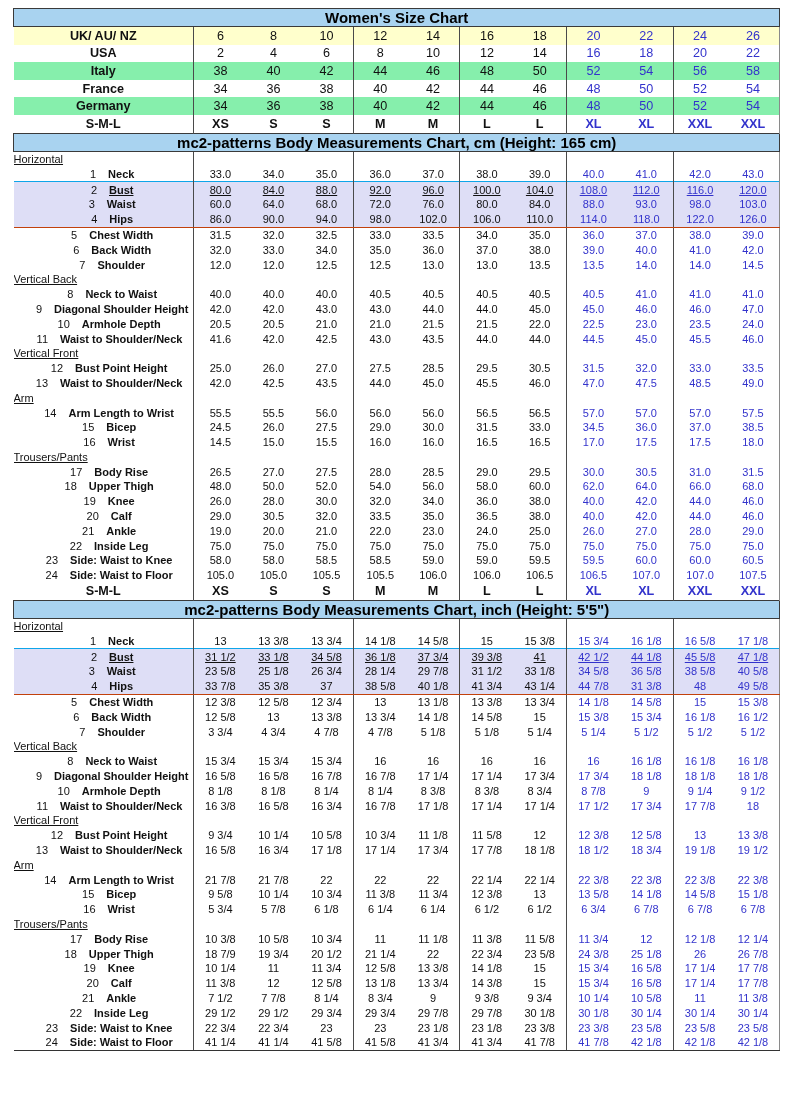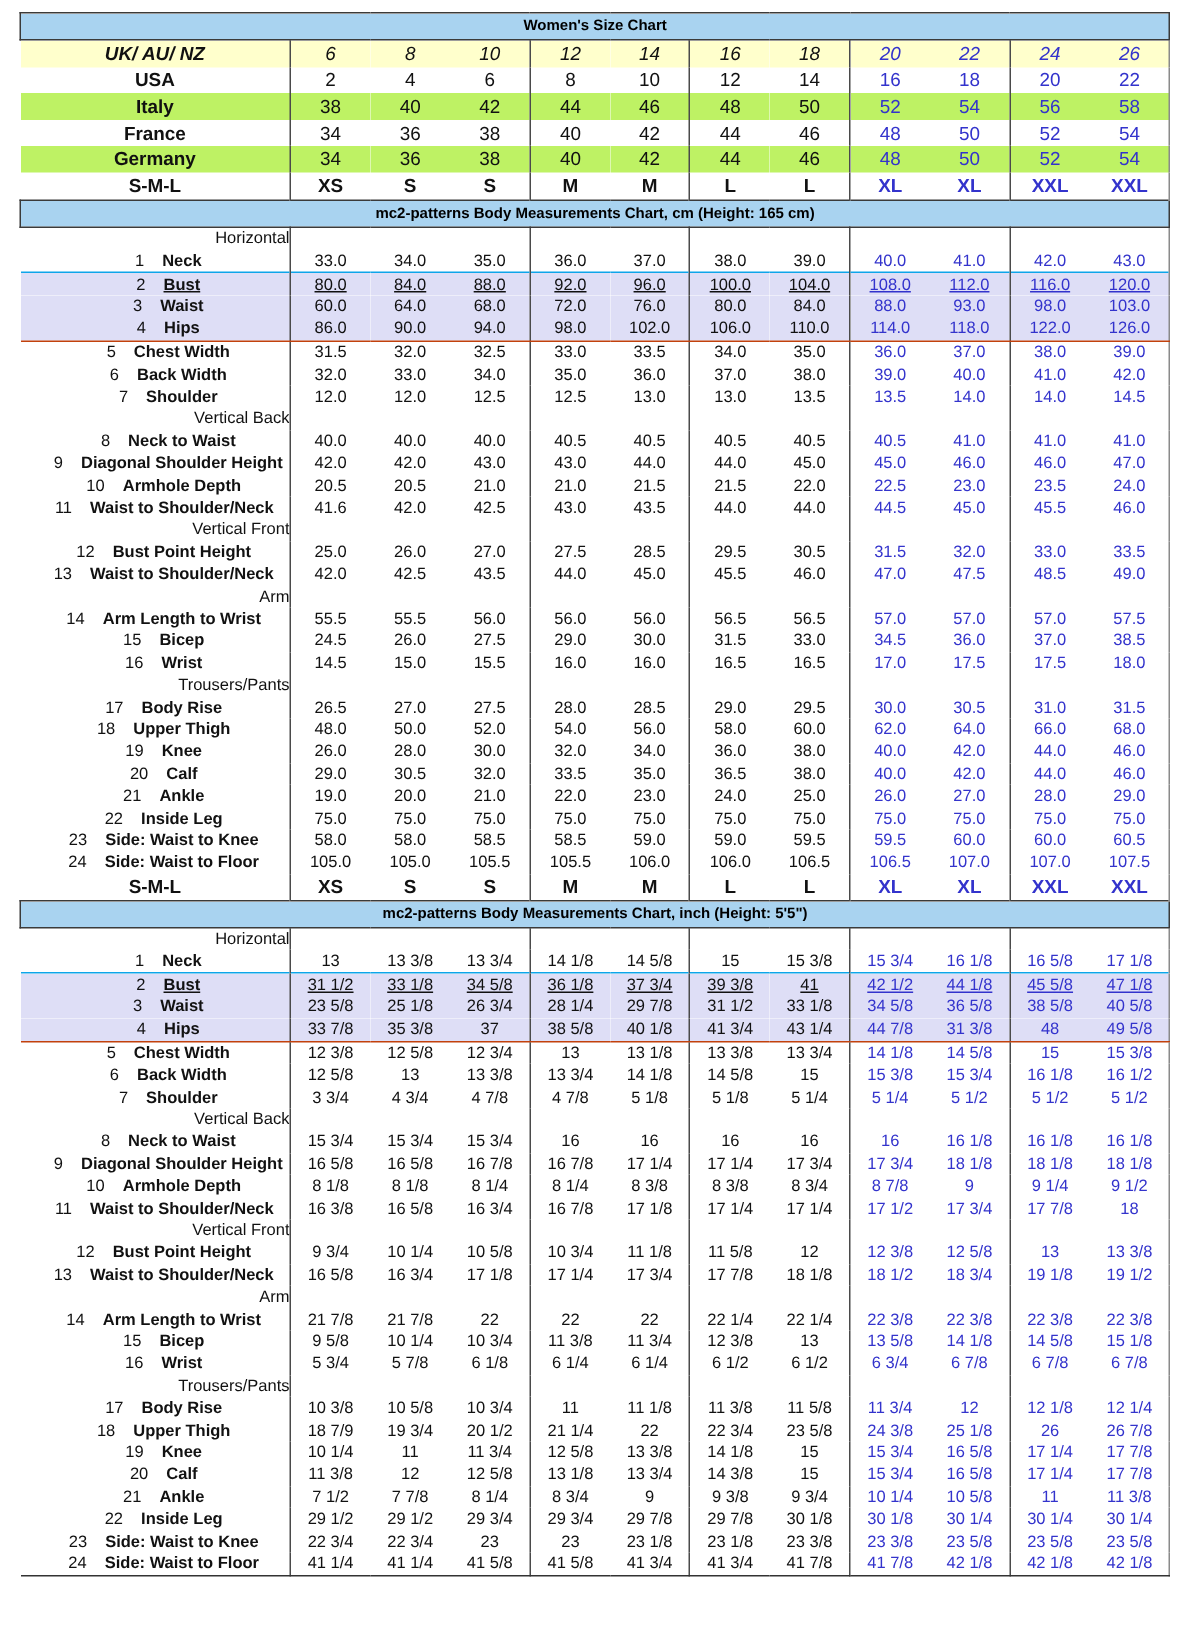--- a/index.html
+++ b/index.html
@@ -12,48 +12,48 @@
     border-collapse:collapse;table-layout:fixed;
     width:766px;margin:8px 0 0 13px;
   }
   col.c-label{width:180px;}
   col.c-val{width:53.3px;}
   td{padding:0;vertical-align:middle;overflow:hidden;white-space:nowrap;}
 
   
   tr.bar td{
     background:#a9d3f0;border:1px solid #3a3a3a;
-    text-align:center;font-weight:bold;font-size:10px;height:17px;color:#000;
+    text-align:center;font-weight:bold;font-size:15px;height:17px;color:#000;
   }
 
   
   tr.row-size td{height:17.6px;font-size:12.6px;text-align:center;}
   tr.row-size td.slbl{font-weight:bold;}
   tr.row-bold td{font-weight:bold;}
 
   
   tr.row-data td{height:14.8px;font-size:11px;text-align:center;}
   tr.row-sml td{height:17px;font-size:12.6px;font-weight:bold;text-align:center;}
 
   td.slbl,td.lbl{border-right:1px solid #4a4a4a;}
   td.lbl{text-align:left;}
   td.sep{border-right:1px solid #4a4a4a;}
   td.edge{border-right:1px solid #8a8a8a;}
   td.blue{color:#3333cc;}
 
-  tr.bg-yellow td{background:#ffffcc;font-style:italic;}
-  tr.bg-gray td{background:#bef264;}
+  tr.bg-yellow td{background:#ffffcc;}
+  tr.bg-gray td{background:#86efac;}
   tr.hl td{background:#dedef6;}
   tr.hr-top td{border-top:1px solid #0ea5e9;text-decoration:underline;}
   tr.hr-bottom td{border-bottom:1px solid #c2410c;}
   tbody.closing tr:last-child td{border-bottom:1px solid #333;}
 
   span.num{display:inline-block;width:24px;text-align:right;margin-right:12px;font-weight:normal;}
   span.name{font-weight:bold;}
-  span.sec{display:block;text-align:right;}
+  span.sec{display:block;text-align:left;text-decoration:underline;}
 </style>
 </head>
 <body>
 
 <table>
   <colgroup>
     <col class="c-label">
     <col class="c-val">
       <col class="c-val">
       <col class="c-val">

